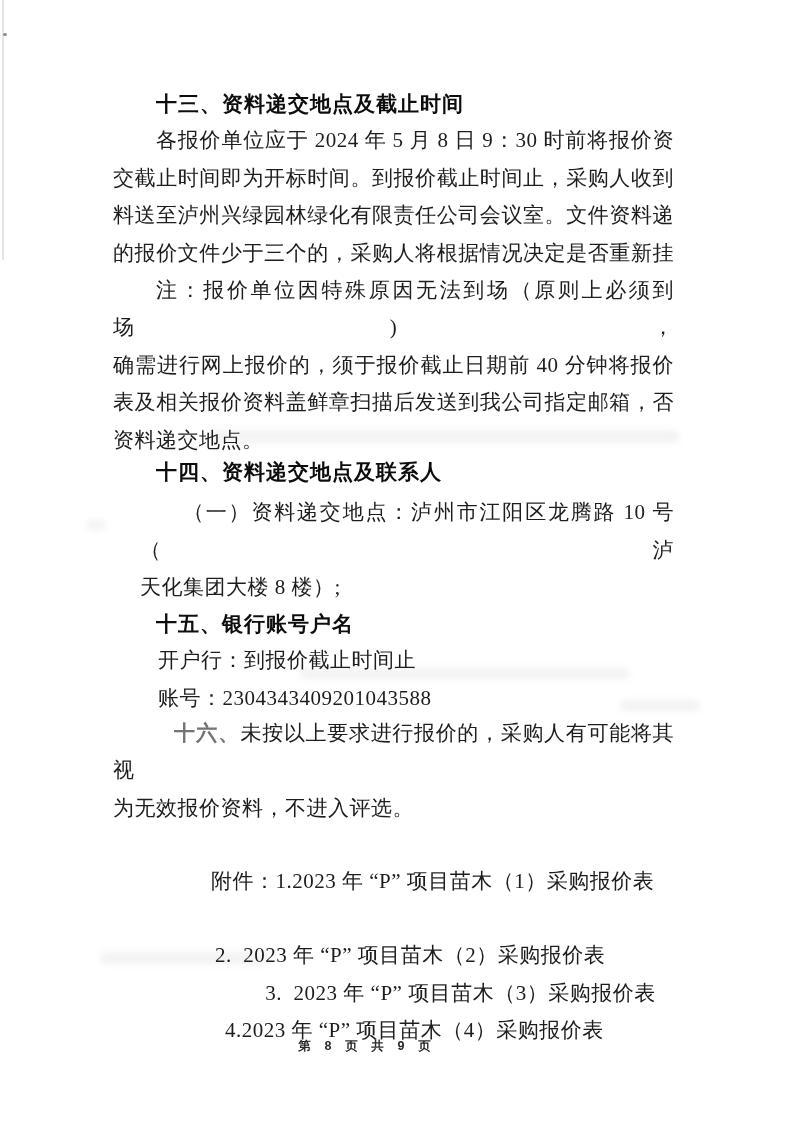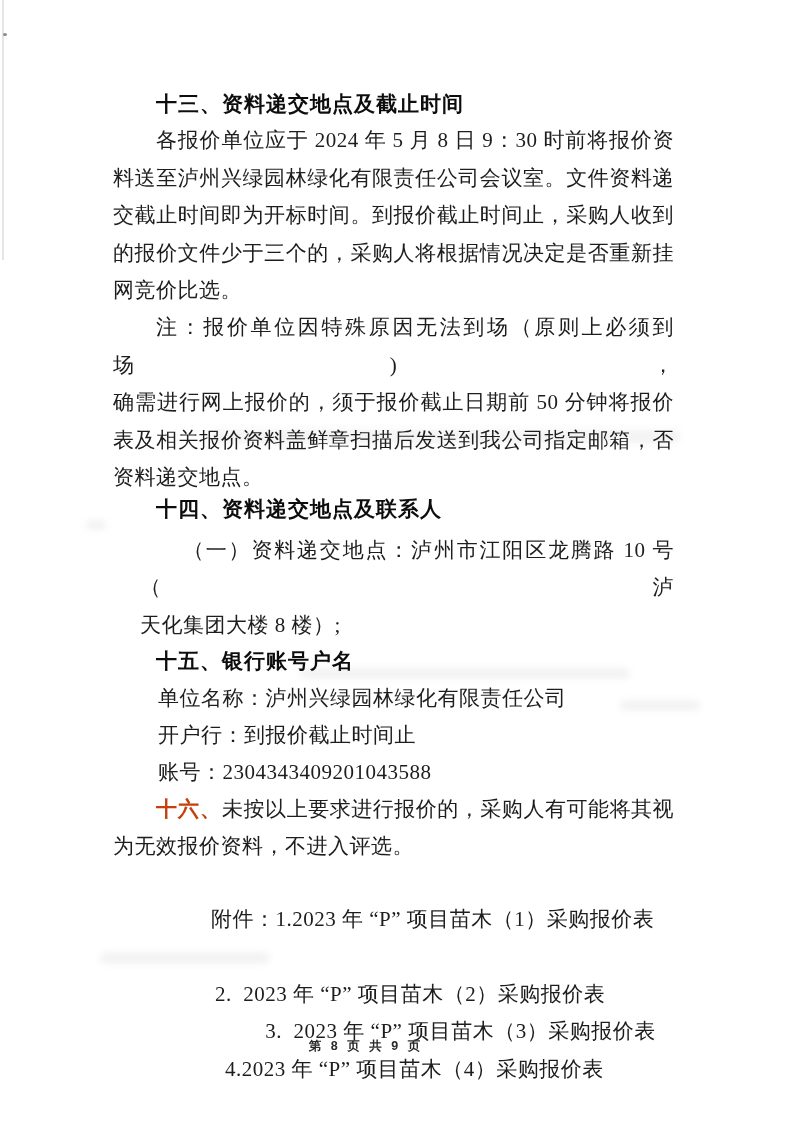--- a/index.html
+++ b/index.html
@@ -23,39 +23,40 @@
     font-weight:700;
     color:#0d0d0d;
     padding-left:43px;
     letter-spacing:1px;
   }
   .line { min-height:37.4px; }
   .j { text-align:justify; text-align-last:justify; }
   .ind { text-indent:43px; }
   .pad2 { padding-left:45px; }
   .bold-prefix {
-    font-family:Liberation Sans, sans-serif;
+    font-family:Liberation Serif, serif;
     font-weight:700;
-    color:#c2410c;
+    color:#737373;
     letter-spacing:1px;
+    margin-left:18px;
   }
   .attach-line { white-space:pre; }
   .a1 { padding-left:52px; }
   .a2 { padding-left:102px; }
   .a3 { padding-left:134px;text-align:center; }
   .a4 { padding-left:112px; }
   .mt5 { }
   .mt4 { margin-top:4px;margin-left:27px; }
   .mtn6 { margin-top:-6px; }
   .mtn2 { margin-top:-2px; }
   .footer {
     position:absolute;
     left:0; right:0; top:1038px;
     text-align:center;
-    font-family:Liberation Sans, sans-serif;
+    font-family:Liberation Mono, monospace;
     font-weight:700;
     font-size:12.5px;
     letter-spacing:3px;
     color:#2a2a2a;
   }
   
   .artifact { position:absolute; pointer-events:none; }
   .edge-line { left:2px; top:0; width:2px; height:260px; background:#dedede; opacity:.8; }
   .speck { left:3px; top:33px; width:4px; height:3px; background:#8a8a8a; border-radius:50%; }
   .smudge { background:#e9e9e9; border-radius:8px; filter:blur(3px); opacity:.55; }
@@ -77,45 +78,43 @@
   <div class="artifact smudge sm3"></div>
   <div class="artifact smudge sm4"></div>
   <div class="artifact smudge sm5"></div>
 
   <div class="content">
 
     <div class="line heading">十三、资料递交地点及截止时间</div>
 
     <div>
       <div class="line j ind">各报价单位应于 2024 年 5 月 8 日 9：30 时前将报价资</div>
+      <div class="line j">交截止时间即为开标时间。到报价截止时间止，采购人收到</div>
       <div class="line j">料送至泸州兴绿园林绿化有限责任公司会议室。文件资料递</div>
-      <div class="line j">交截止时间即为开标时间。到报价截止时间止，采购人收到</div>
       <div class="line j">的报价文件少于三个的，采购人将根据情况决定是否重新挂</div>
-      <div class="line">网竞价比选。</div>
     </div>
 
     <div class="mt5">
       <div class="line j ind">注：报价单位因特殊原因无法到场（原则上必须到场)，</div>
-      <div class="line j">确需进行网上报价的，须于报价截止日期前 50 分钟将报价</div>
+      <div class="line j">确需进行网上报价的，须于报价截止日期前 40 分钟将报价</div>
       <div class="line j">表及相关报价资料盖鲜章扫描后发送到我公司指定邮箱，否</div>
       <div class="line">资料递交地点。</div>
     </div>
 
     <div class="line heading mtn6">十四、资料递交地点及联系人</div>
 
     <div class="mt4">
       <div class="line j ind">（一）资料递交地点：泸州市江阳区龙腾路 10 号（泸</div>
       <div class="line">天化集团大楼 8 楼）;</div>
     </div>
 
 
     <div class="line heading mtn2">十五、银行账号户名</div>
 
     <div>
-      <div class="line pad2">单位名称：泸州兴绿园林绿化有限责任公司</div>
       <div class="line pad2">开户行：到报价截止时间止</div>
       <div class="line pad2">账号：2304343409201043588</div>
     </div>
 
     <div class="mtn2">
       <div class="line j ind">
         <span class="bold-prefix">十六、</span><span>未按以上要求进行报价的，采购人有可能将其视</span>
       </div>
       <div class="line">为无效报价资料，不进入评选。</div>
     </div>

